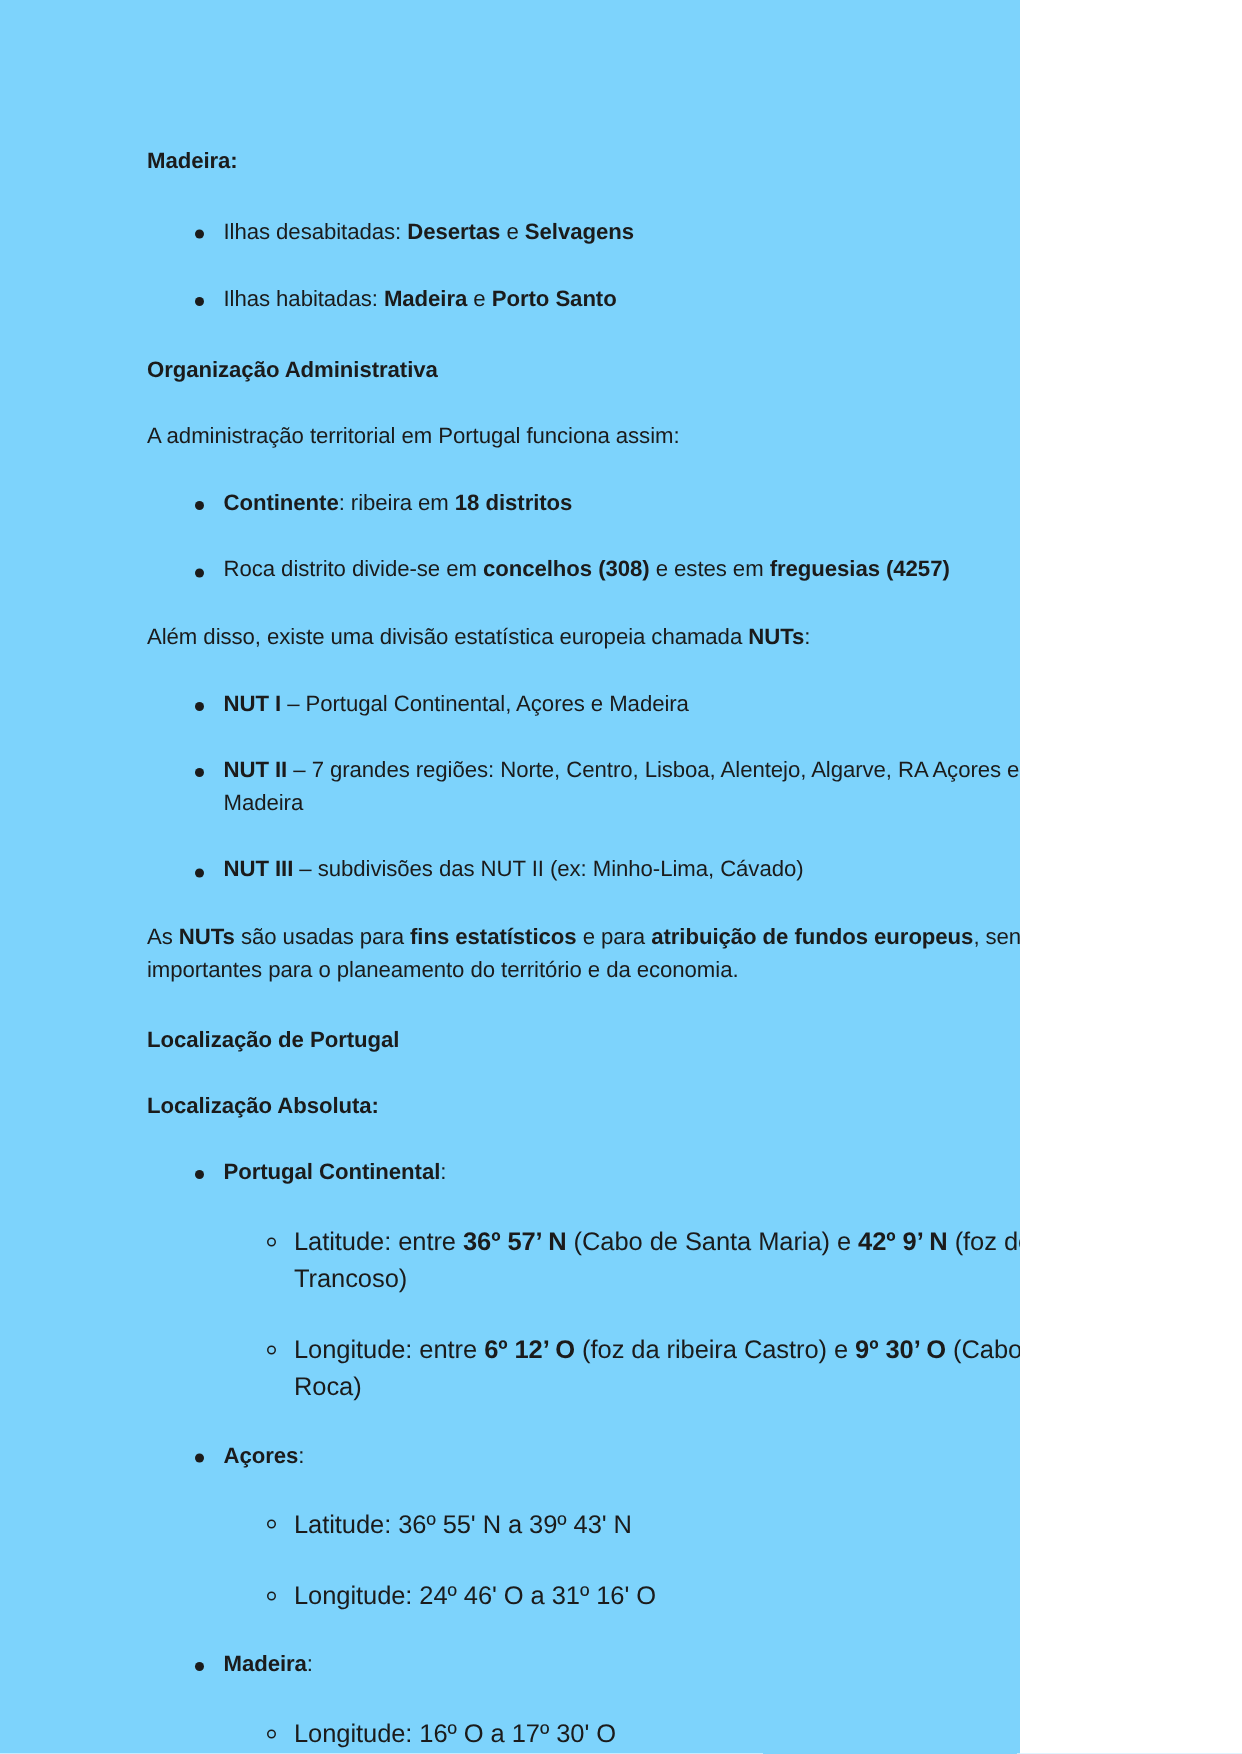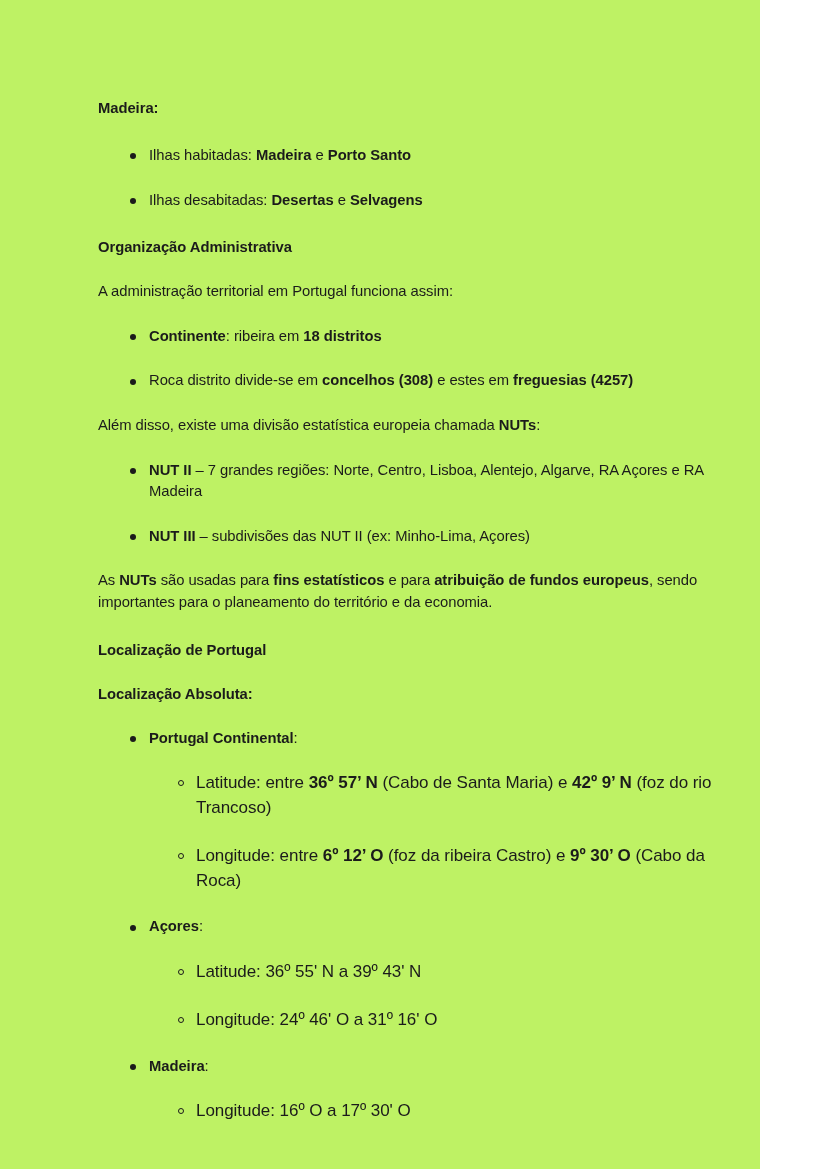--- a/index.html
+++ b/index.html
@@ -10,23 +10,23 @@
   }
   body {
     width: 828px;
     height: 1169px;
     font-family: "Liberation Sans", "DejaVu Sans", sans-serif;
     color: #1b1b1b;
     -webkit-font-smoothing: antialiased;
   }
   .page {
     position: relative;
-    width: 760px;
+    width: 680px;
     height: 1169px;
-    background: #bef264;
+    background: #7dd3fc;
     box-sizing: border-box;
     padding: 98px 98px 60px 98px;
     overflow: hidden;
   }
   .content {
     width: 628px;
   }
 
   
   .heading {
@@ -108,26 +108,26 @@
 <div class="page">
   <div class="content">
 
     <p class="heading">Madeira:</p>
 
     <div class="gap-md"></div>
 
     <ul class="lvl1">
       <li>
         <span class="bullet"></span>
+        <span><span>Ilhas desabitadas: </span><b>Desertas</b><span> e </span><b>Selvagens</b></span>
+      </li>
+      <li>
+        <span class="bullet"></span>
         <span><span>Ilhas habitadas: </span><b>Madeira</b><span> e </span><b>Porto Santo</b></span>
       </li>
-      <li>
-        <span class="bullet"></span>
-        <span><span>Ilhas desabitadas: </span><b>Desertas</b><span> e </span><b>Selvagens</b></span>
-      </li>
     </ul>
 
     <div class="gap-md"></div>
 
     <p class="heading">Organização Administrativa</p>
 
     <div class="gap-sm"></div>
 
     <p class="para">A administração territorial em Portugal funciona assim:</p>
 
@@ -146,25 +146,29 @@
 
     <div class="gap-sm"></div>
 
     <p class="para"><span>Além disso, existe uma divisão estatística europeia chamada </span><b>NUTs</b><span>:</span></p>
 
     <div class="gap-sm"></div>
 
     <ul class="lvl1">
       <li>
         <span class="bullet"></span>
+        <span><b>NUT I</b><span> – Portugal Continental, Açores e Madeira</span></span>
+      </li>
+      <li>
+        <span class="bullet"></span>
         <span><b>NUT II</b><span> – 7 grandes regiões: Norte, Centro, Lisboa, Alentejo, Algarve, RA Açores e RA Madeira</span></span>
       </li>
       <li>
         <span class="bullet"></span>
-        <span><b>NUT III</b><span> – subdivisões das NUT II (ex: Minho-Lima, Açores)</span></span>
+        <span><b>NUT III</b><span> – subdivisões das NUT II (ex: Minho-Lima, Cávado)</span></span>
       </li>
     </ul>
 
     <div class="gap-sm"></div>
 
     <p class="para"><span>As </span><b>NUTs</b><span> são usadas para </span><b>fins estatísticos</b><span> e para </span><b>atribuição de fundos europeus</b><span>, sendo importantes para o planeamento do território e da economia.</span></p>
 
     <div class="gap-md"></div>
 
     <p class="heading">Localização de Portugal</p>

